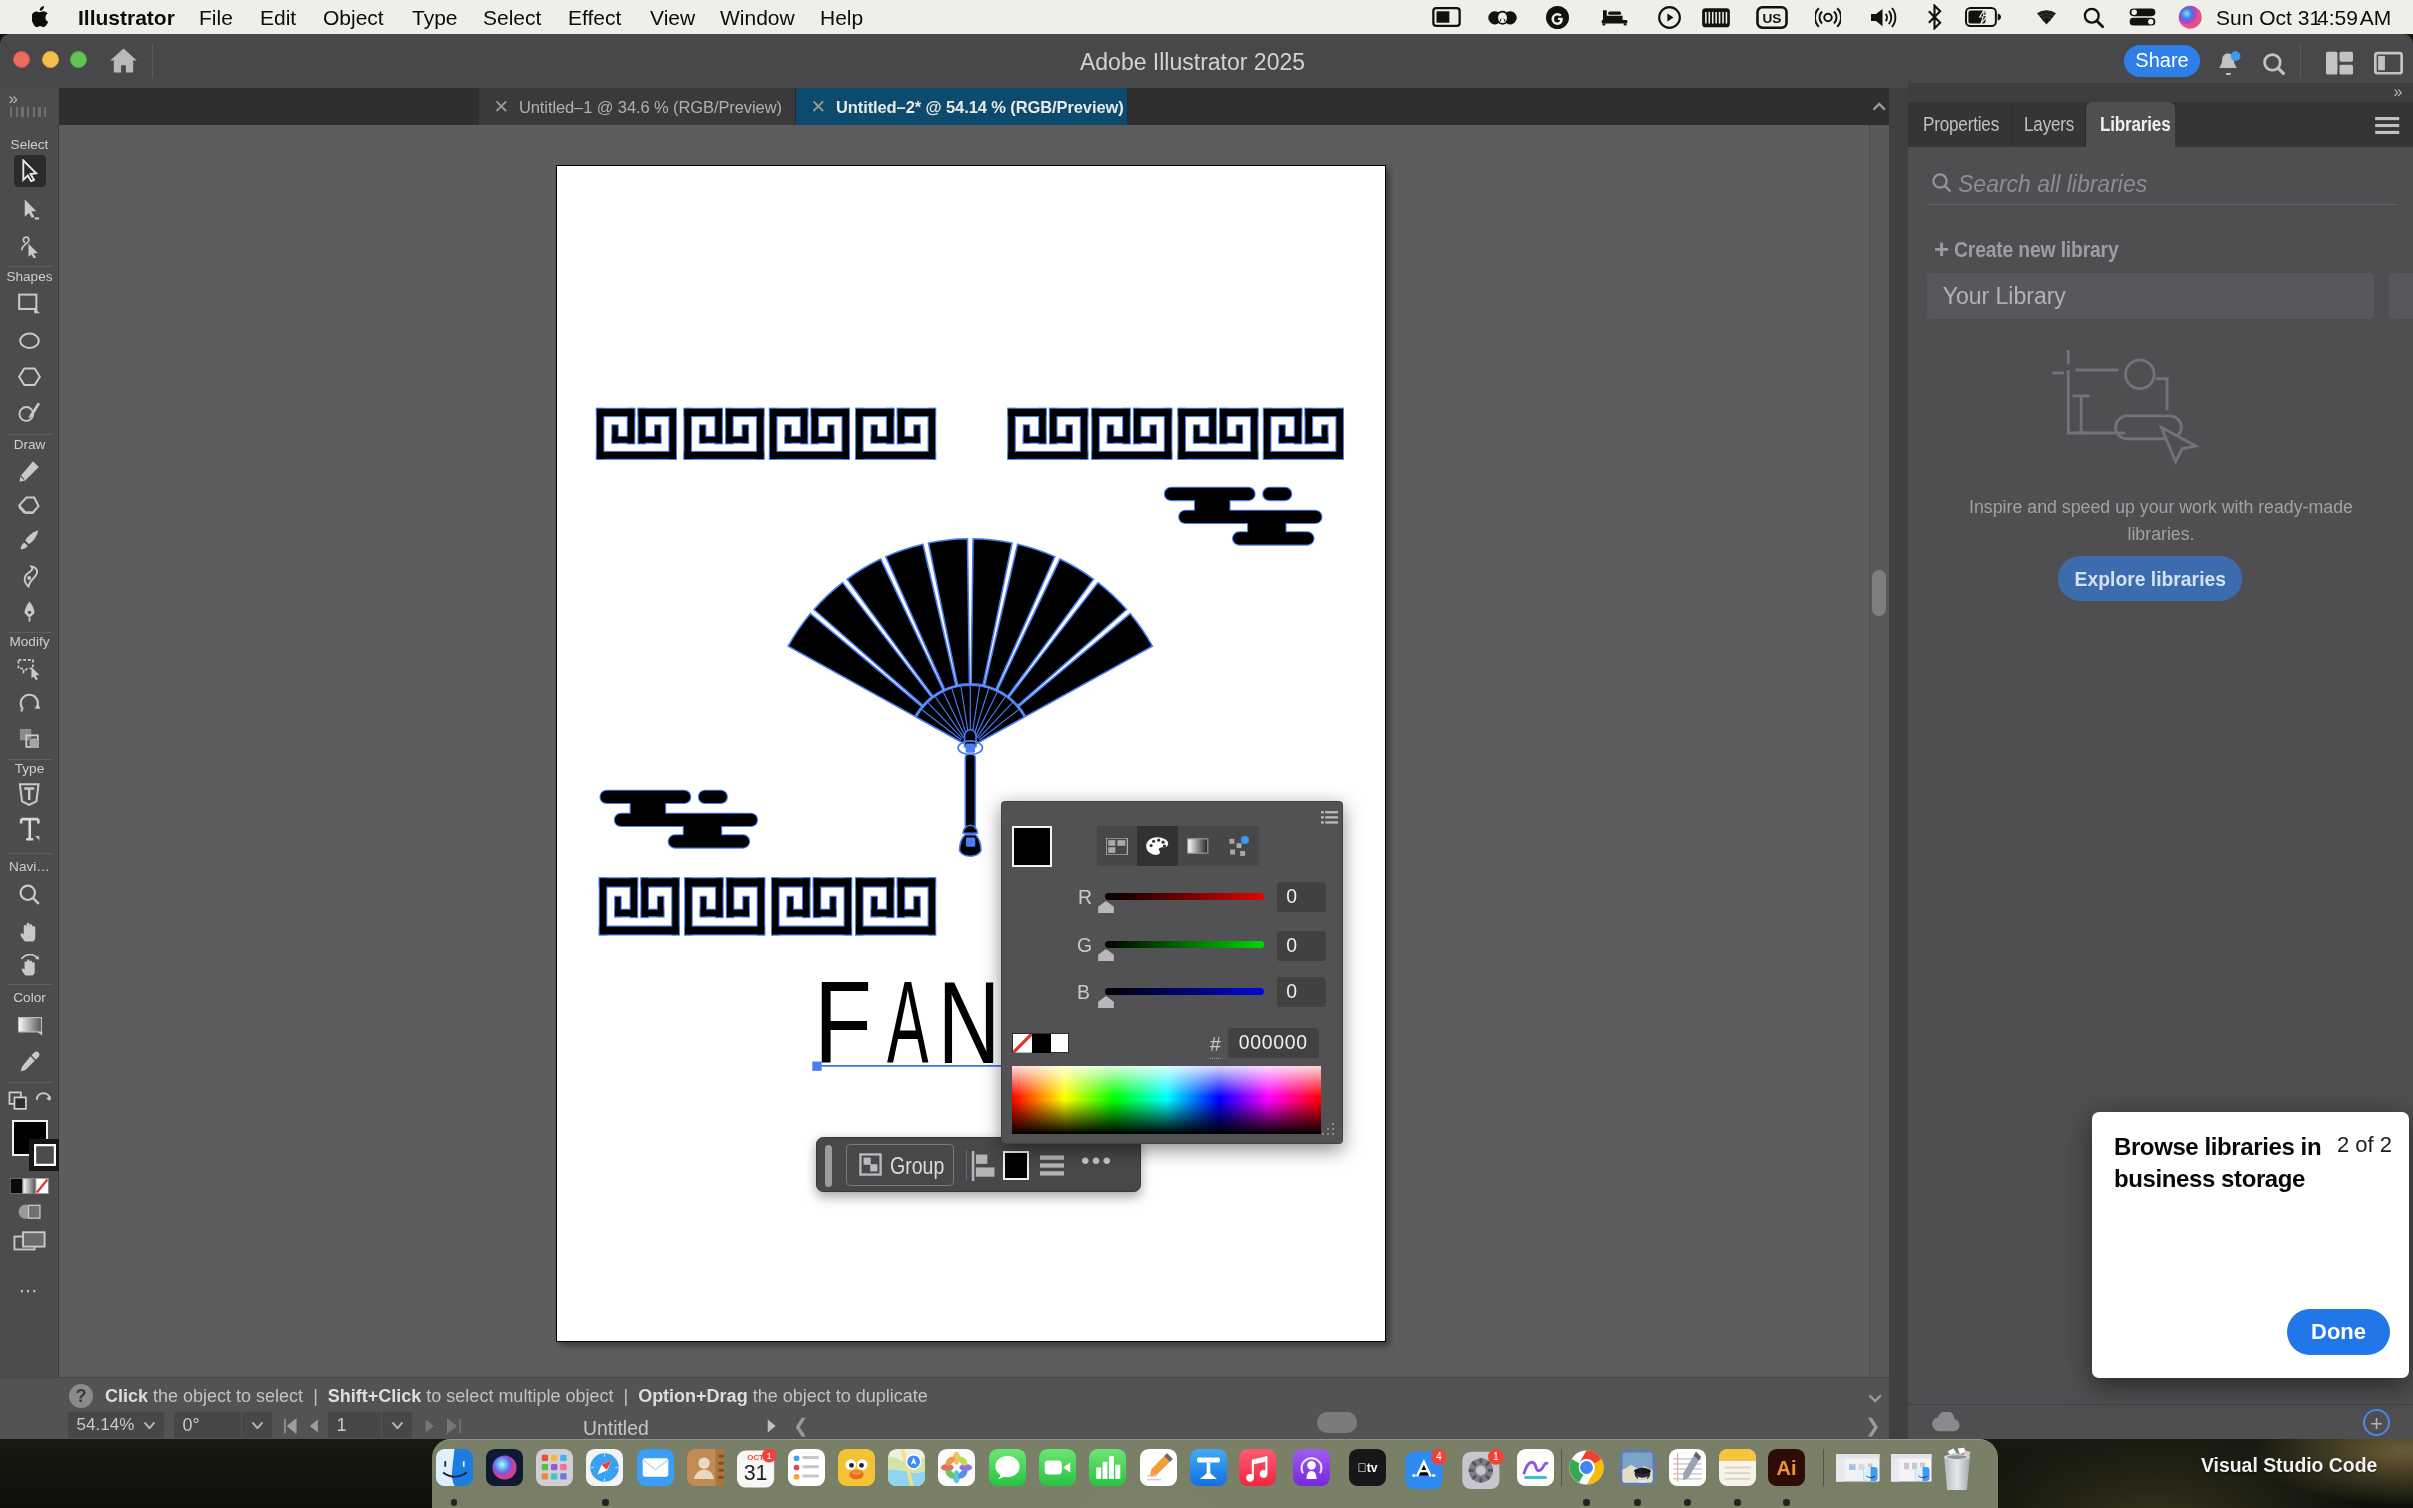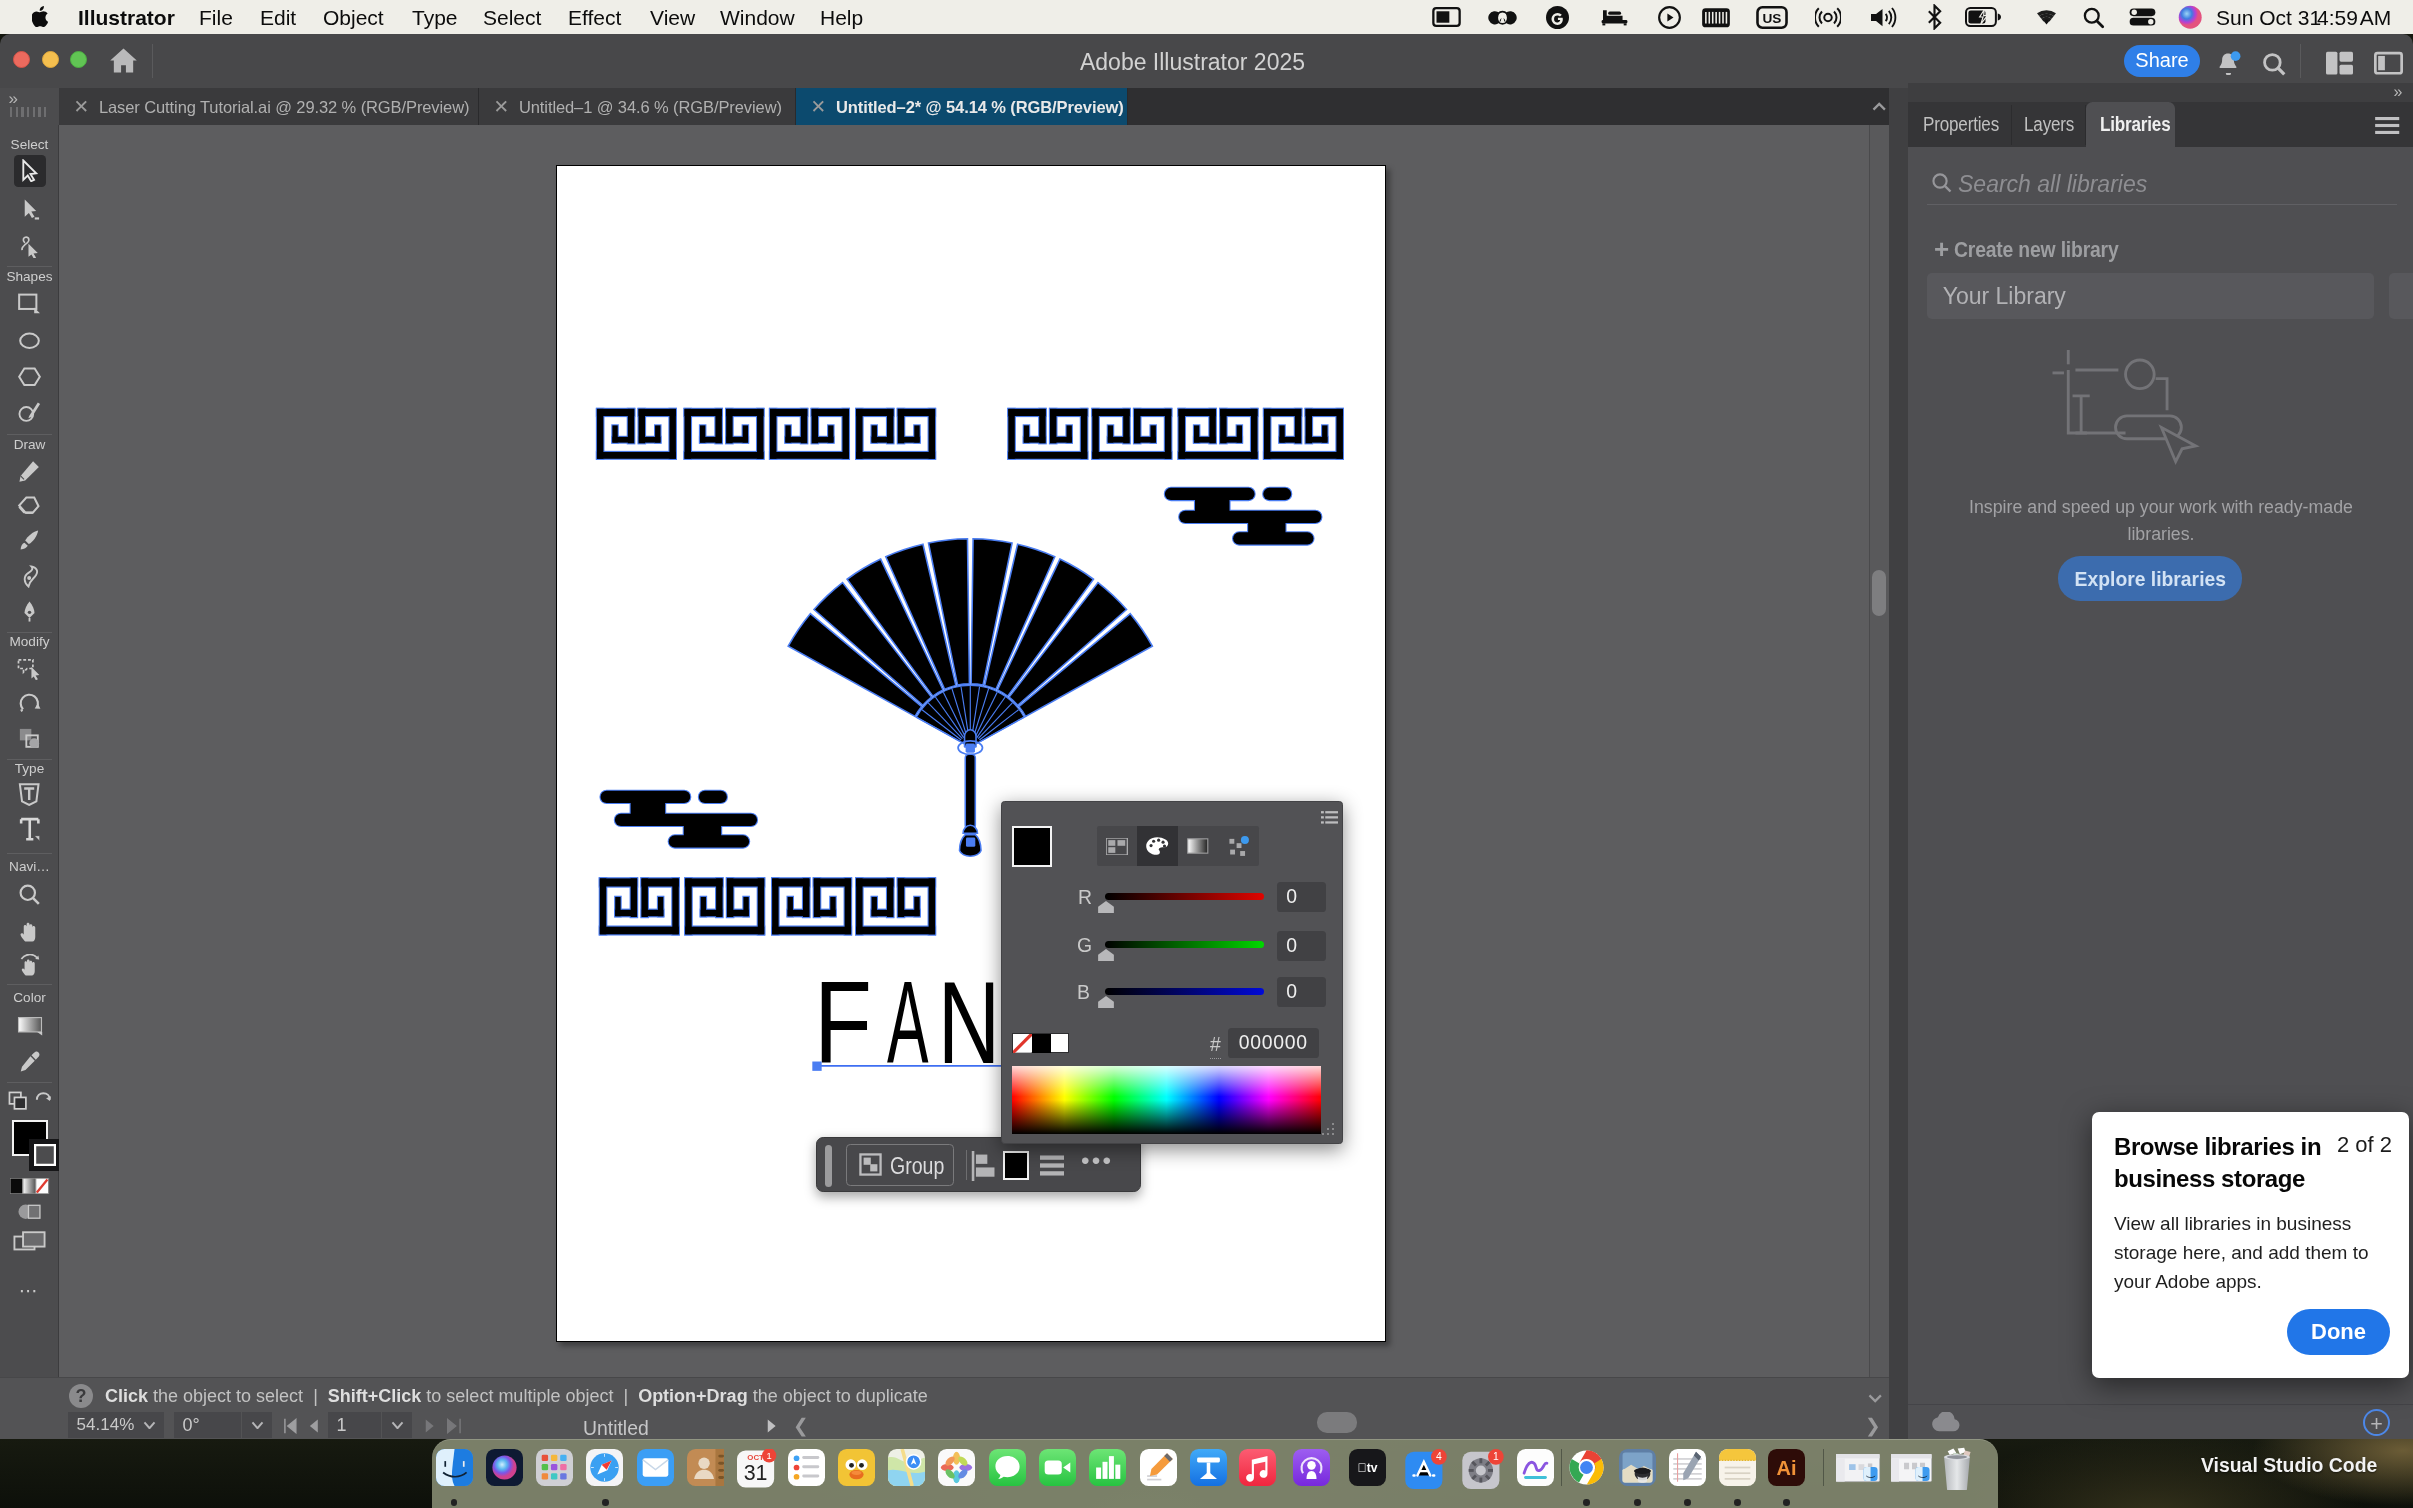--- a/index.html
+++ b/index.html
@@ -199,21 +199,20 @@
         <rect x="1.3" y="1.3" width="25.4" height="19.4" rx="2" fill="none" stroke="#c3c3c4" stroke-width="2.6"></rect>
         <rect x="4" y="4" width="6.5" height="13.8" fill="#c3c3c4"></rect>
       </svg>
 </div>
 
 <div class="abs" id="toolstub">
       <div style="position:absolute;left:8.6px;top:1.4px;font-size:17px;letter-spacing:-1.4px">»</div>
       <div style="position:absolute;left:10px;top:18.7px;width:39px;height:10px;background:repeating-linear-gradient(90deg,#6e6e70 0 2.2px,rgba(0,0,0,0) 2.2px 5.7px)"></div>
     </div>
 <div class="abs" id="tabbar">
- <div class="dtab" style="left:0px;width:420px"><span class="x">✕</span>Laser Cutting Tutorial.ai @ 29.32 % (RGB/Preview)</div>
  <div class="dtab" style="left:420px;width:317px"><span class="x">✕</span>Untitled–1 @ 34.6 % (RGB/Preview)</div>
  <div class="dtab active" style="left:737px;width:332px"><span class="x">✕</span><b>Untitled–2* @ 54.14 % (RGB/Preview)</b></div>
 </div>
 
 <div class="abs" id="toolbar">
  <div class="tlabel" style="top:11.5px">Select</div>
  <div class="tool" style="top:29.5px;background:#2b2b2d;border-radius:4.3px">
         <svg width="21.5" height="23" viewBox="0 0 15 16">
           <path d="M3 1l9 9-4 .5 2.5 4-2 1-2.4-4L3 14.5z" fill="none" stroke="#e8e8e8" stroke-width="1.3"></path>
         </svg>
@@ -749,21 +748,20 @@
  <div class="abs" style="left:0;top:1321px;width:506px;height:1.4px;background:#444448"></div>
  <svg class="abs" style="left:23px;top:1329px" width="29" height="20" viewBox="0 0 20 14">
         <path d="M15.5 13.5h-10a5 5 0 0 1-.8-9.9A6 6 0 0 1 16.4 5a4.3 4.3 0 0 1-.9 8.5z" fill="#8a8a8e"></path>
       </svg>
  <div class="abs" style="left:455px;top:1326px;width:27px;height:27px;border-radius:50%;border:2.2px solid #4d88e8;color:#b5b5b7;font-size:21.5px;text-align:center;line-height:26px">+</div>
 </div>
 
 <div class="abs" id="popup">
  <div class="abs" style="left:22px;top:18.7px;font-size:24px;font-weight:bold;line-height:32px;color:#070707;letter-spacing:-0.4px">Browse libraries in<br>business storage</div>
  <div class="abs" style="right:17px;top:20px;font-size:22px;color:#1c1c1c">2 of 2</div>
- <div class="abs" style="left:22px;top:97px;font-size:19px;line-height:29px;color:#1f1f1f">View all libraries in business<br>storage here, and add them to<br>your Adobe apps.</div>
  <div class="abs" style="left:195px;top:197px;width:103px;height:46px;background:#2176e8;border-radius:23px;color:#fff;font-size:22px;font-weight:bold;text-align:center;line-height:46px">Done</div>
 </div>
 
 <div class="abs" id="dock">
  <div class="dicon" style="left:3.6px">
         <svg width="37" height="37" viewBox="0 0 52 52">
           <rect width="52" height="52" rx="12" fill="#3e9bef"></rect>
           <path d="M26 0 H40 a12 12 0 0 1 12 12 V40 a12 12 0 0 1-12 12 H26 c-4-8-4-16-3-26 1-9 2-17 3-26z" fill="#1d7ce0"></path>
           <path d="M26 0 H12 A12 12 0 0 0 0 12 V40 a12 12 0 0 0 12 12 H26 c-4-8-4-16-3-26 1-9 2-17 3-26z" fill="#dff0fc"></path>
           <path d="M10 33 c10 8 24 8 33 0" fill="none" stroke="#123" stroke-width="2.4"></path>

